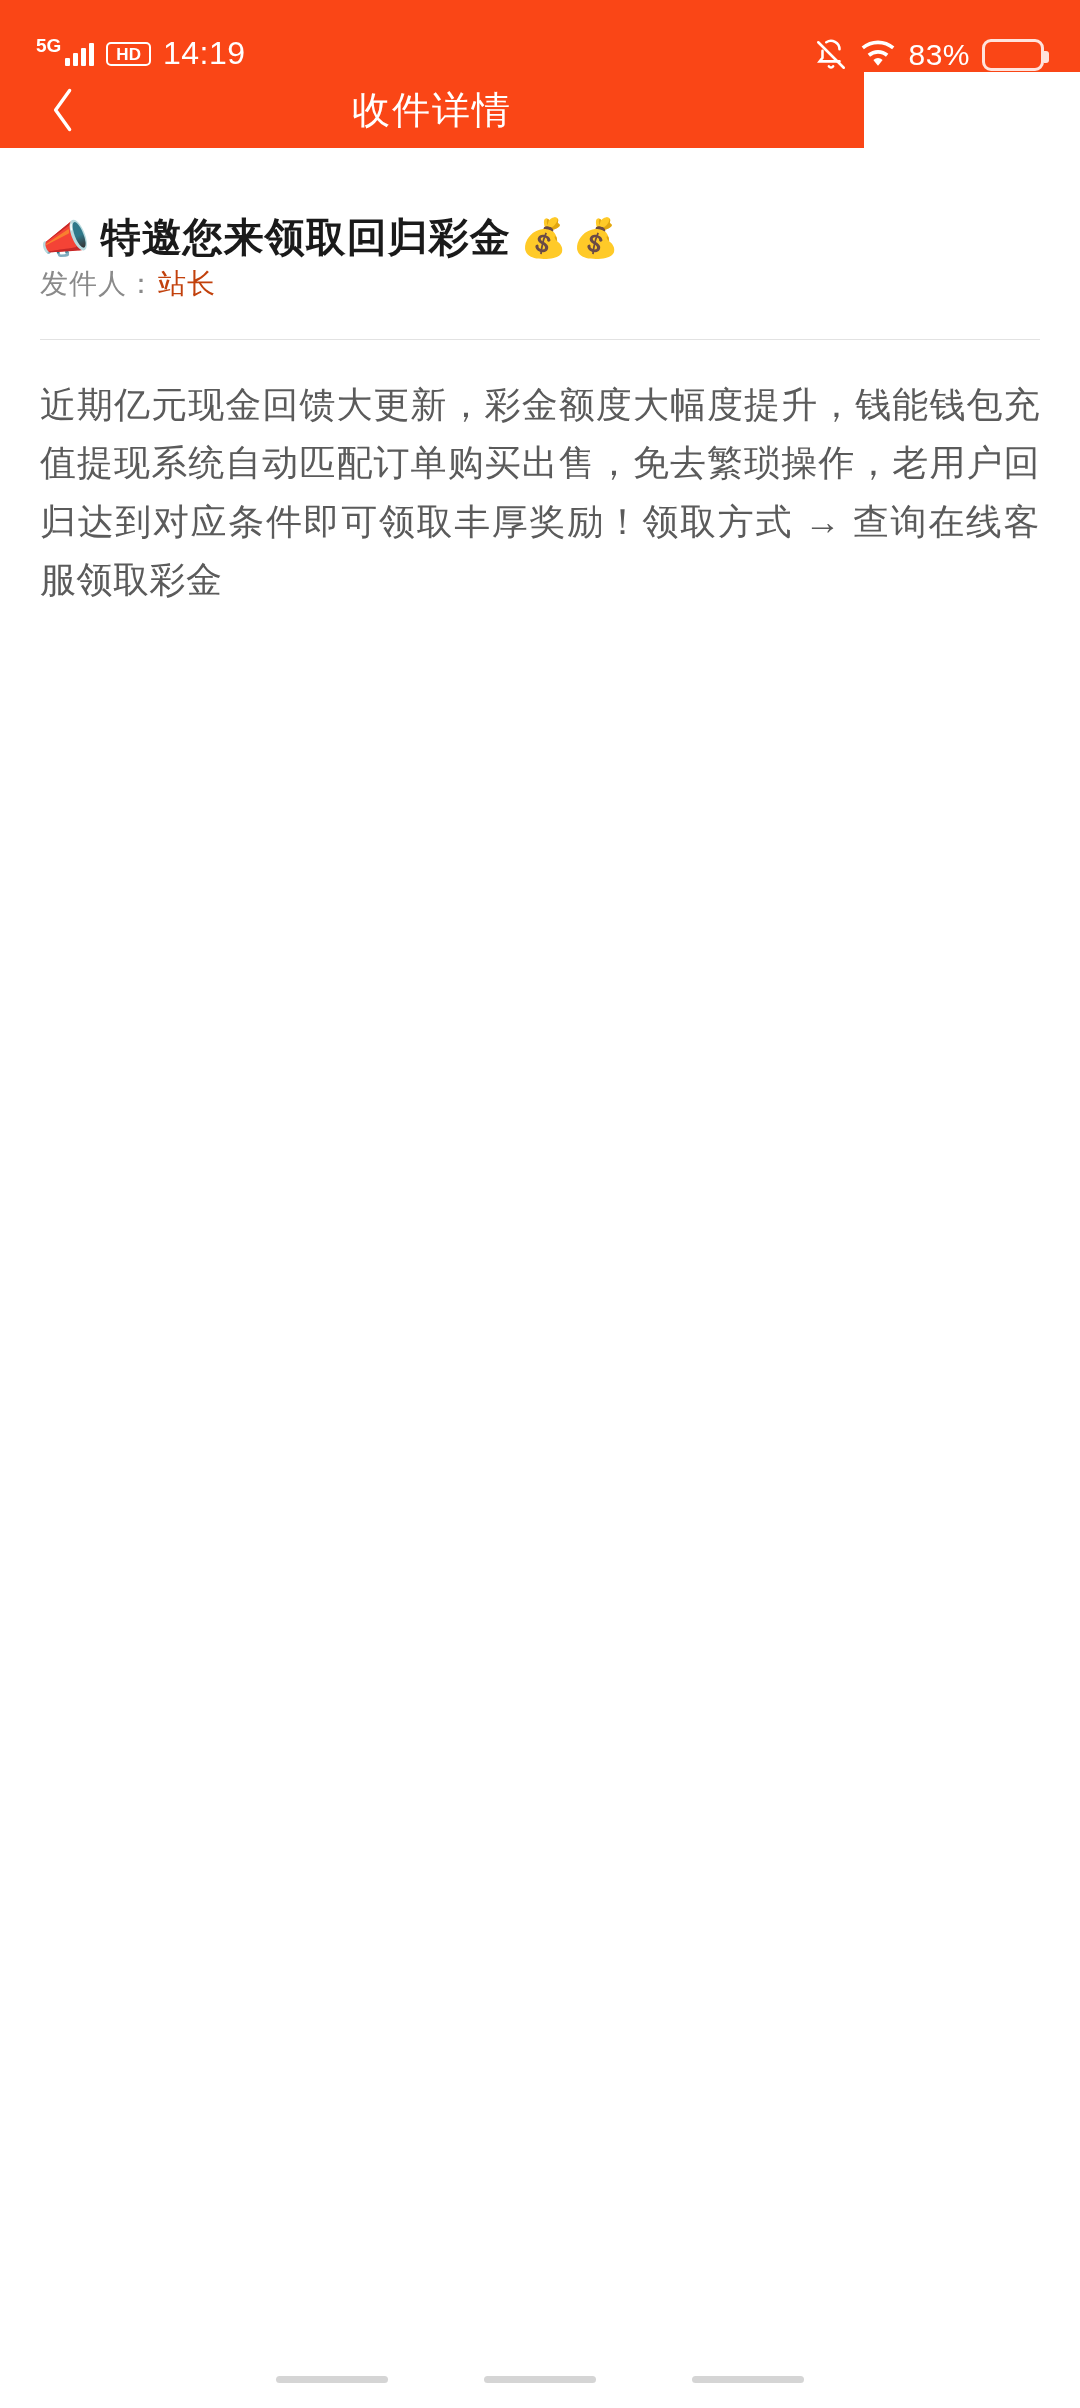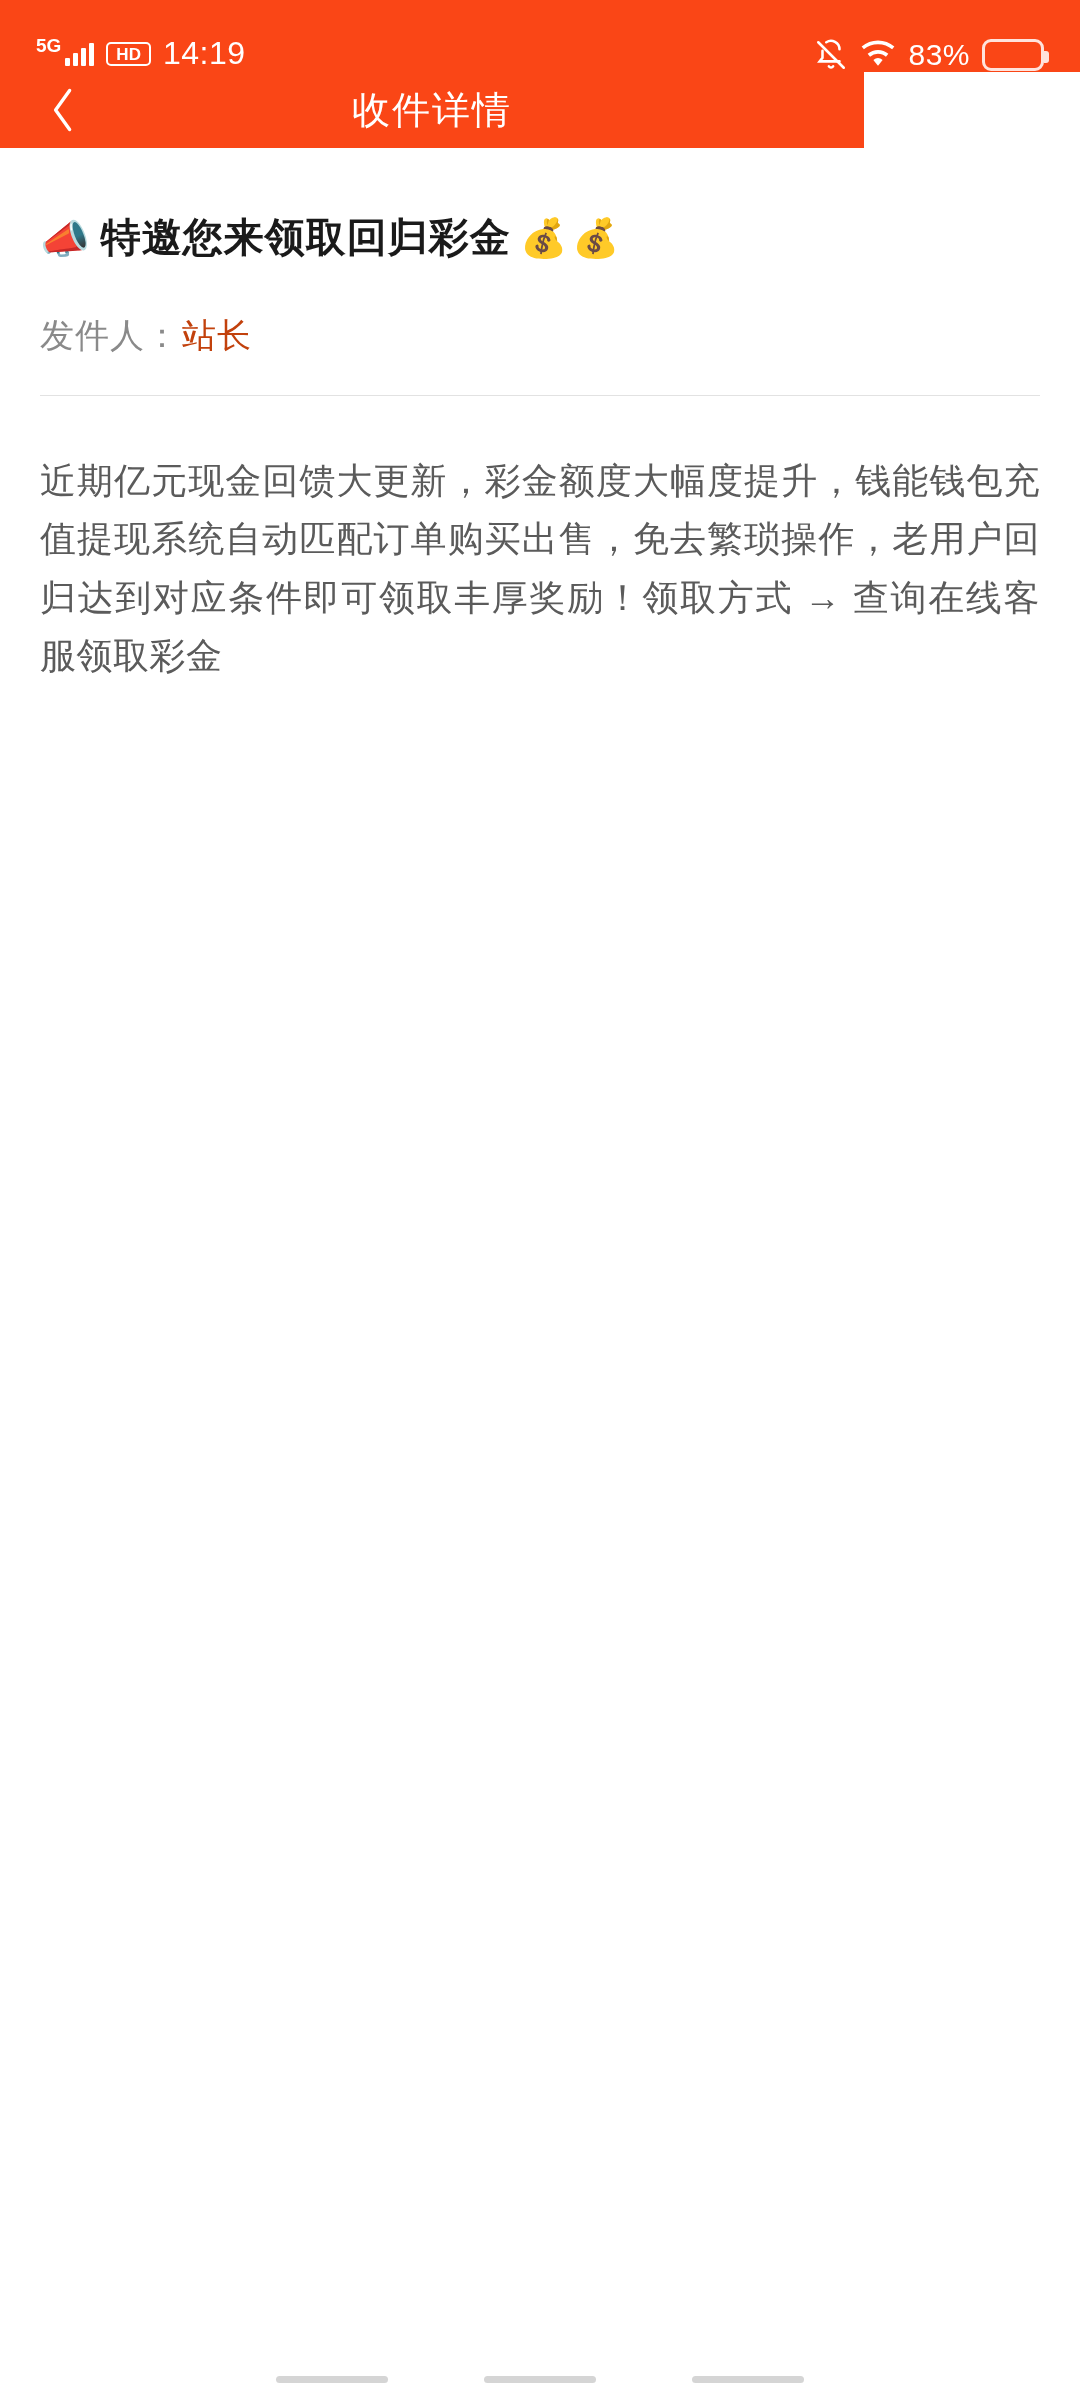--- a/index.html
+++ b/index.html
@@ -161,22 +161,21 @@
   .msg-title .emoji { font-size: 38px; }
   .msg-title .emoji.megaphone {
     font-size: 40px;
     transform: translateY(2px);
   }
   .msg-title .emoji.money { letter-spacing: 4px; }
 
   .meta-row {
     display: flex;
     align-items: flex-end;
-    margin-top: 48px;
-    font-size: 34px;
+    font-size: 28px;
     color: #8a8a8a;
     letter-spacing: 1px;
   }
   .meta-row .sender-label { color: #8a8a8a; }
   .meta-row .sender-name {
     color: #c2410c;
     margin-left: 2px;
     font-family: Liberation Serif, serif;
   }
   .meta-row .timestamp {
@@ -186,21 +185,21 @@
   }
 
   .divider {
     margin-top: 36px;
     height: 1px;
     background: #e2e2e2;
     width: 100%;
   }
 
   .body-text {
-    margin-top: 56px;
+    margin-top: 36px;
     font-size: 36px;
     line-height: 1.62;
     color: #5b5b5b;
     letter-spacing: 0.5px;
     text-align: justify;
   }
 
   
   .navbar {
     position: absolute;

